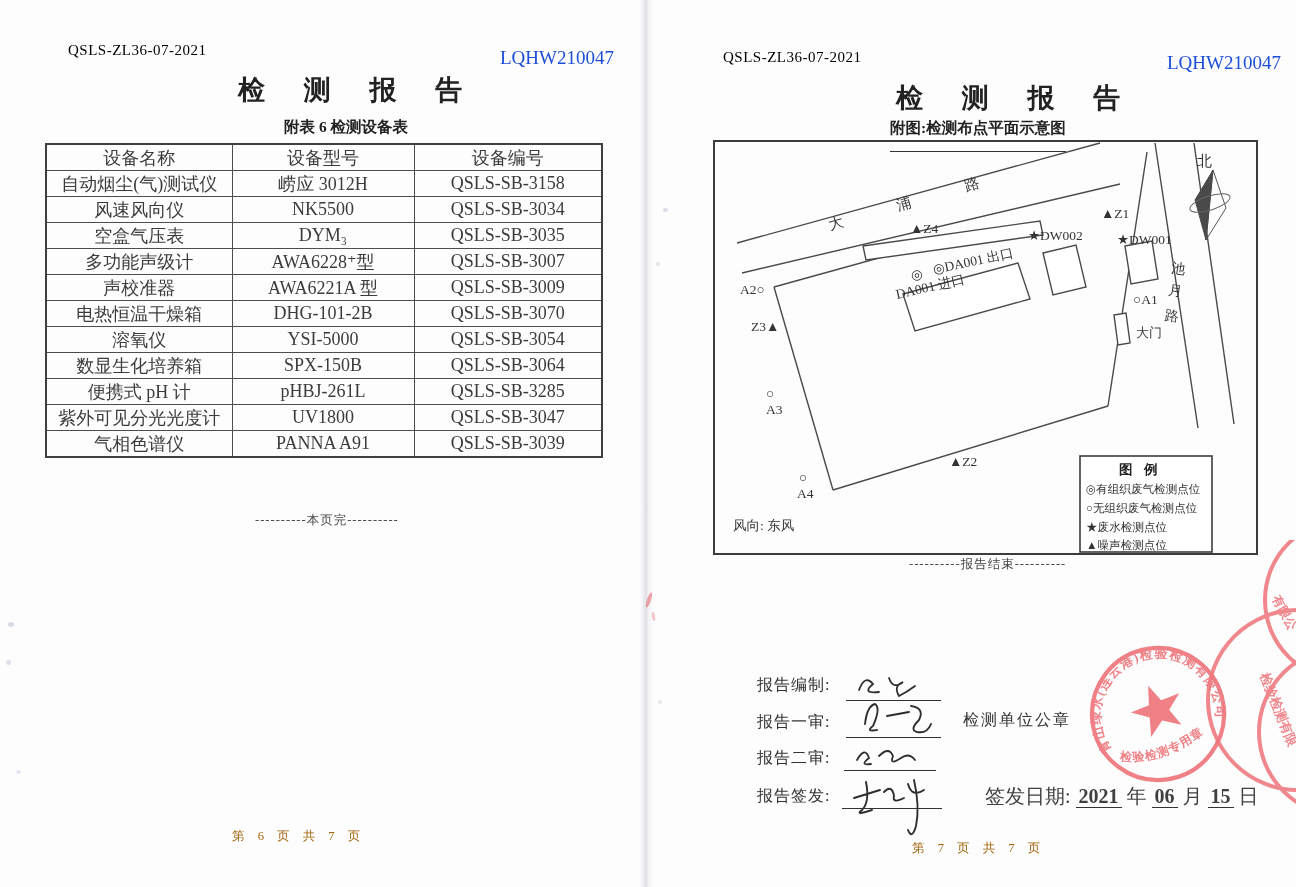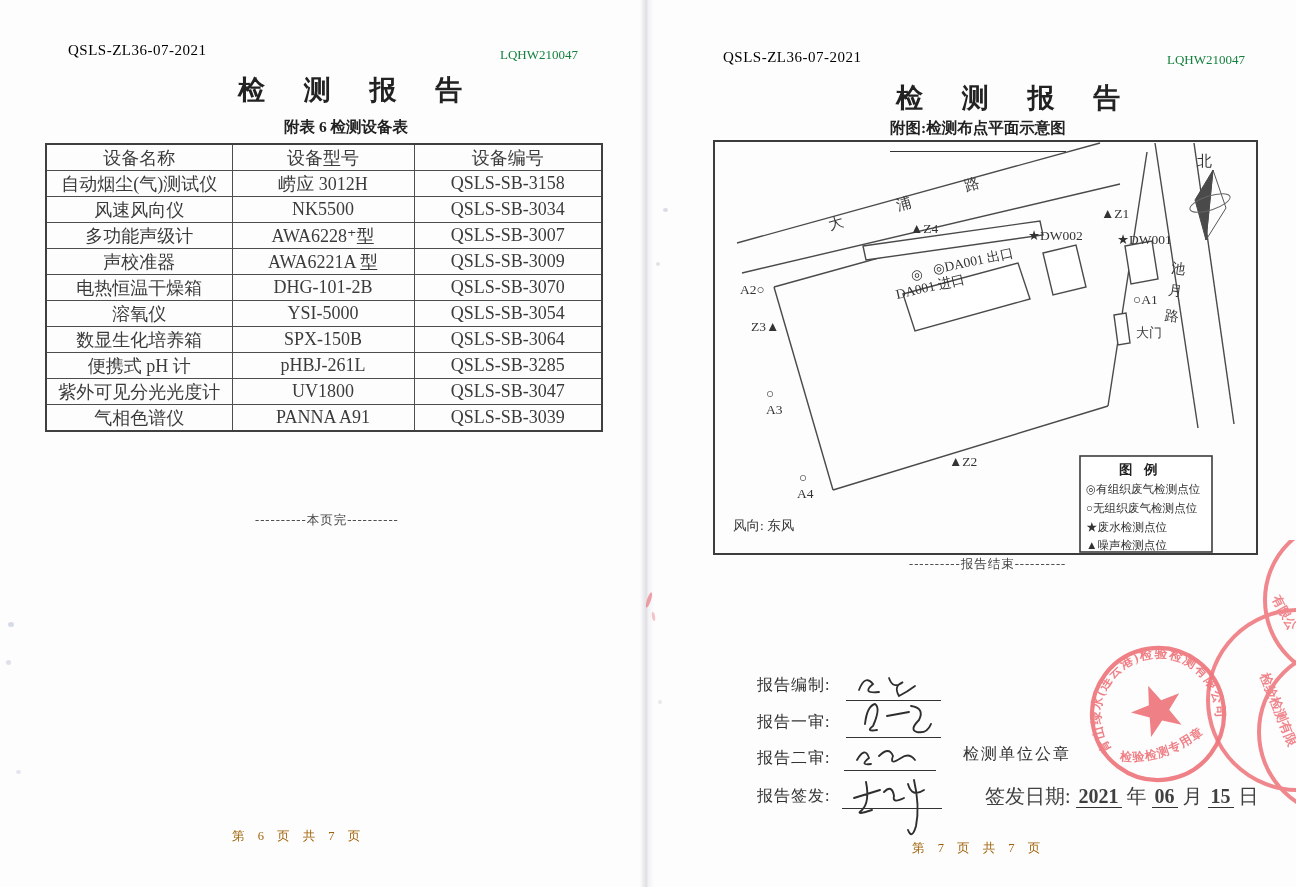--- a/index.html
+++ b/index.html
@@ -10,21 +10,21 @@
     color:#3a3a3a;
   }
   .page{position:absolute;top:0;height:887px;}
   #page-left{left:0;width:646px;}
   #page-right{left:646px;width:650px;}
   .seam{
     position:absolute;left:640px;top:0;width:14px;height:887px;
     background:linear-gradient(90deg,rgba(180,180,190,0) 0%,rgba(175,175,185,.38) 45%,rgba(210,210,218,.25) 60%,rgba(180,180,190,0) 100%);
   }
   .doc-code{position:absolute;font-size:15px;letter-spacing:.5px;color:#000000;}
-  .report-no{position:absolute;font-size:13px;color:#15803d;}
+  .report-no{position:absolute;font-size:19px;color:#1d4ed8;}
   .main-title{position:absolute;font-size:27px;font-weight:bold;letter-spacing:16px;color:#222;white-space:nowrap;}
   .sub-title{position:absolute;font-size:15.5px;font-weight:bold;color:#222;white-space:nowrap;}
   .underlined{border-bottom:1.5px solid #333;padding-bottom:12px;}
   
   #equip-table{
     position:absolute;left:45px;top:143px;width:556px;
     border-collapse:collapse;table-layout:fixed;
     font-size:18px;color:#3b3b3b;
   }
   #equip-table th,#equip-table td{
@@ -73,20 +73,25 @@
           <td>自动烟尘(气)测试仪</td>
           <td>崂应 3012H</td>
           <td>QSLS-SB-3158</td>
         </tr>
         <tr>
           <td>风速风向仪</td>
           <td>NK5500</td>
           <td>QSLS-SB-3034</td>
         </tr>
         <tr>
+          <td>空盒气压表</td>
+          <td>DYM₃</td>
+          <td>QSLS-SB-3035</td>
+        </tr>
+        <tr>
           <td>多功能声级计</td>
           <td>AWA6228⁺型</td>
           <td>QSLS-SB-3007</td>
         </tr>
         <tr>
           <td>声校准器</td>
           <td>AWA6221A 型</td>
           <td>QSLS-SB-3009</td>
         </tr>
         <tr>
@@ -228,21 +233,21 @@
   <div class="sig-line" style="left:198px;top:770px;width:92px;"></div>
 
   <div class="sig-row" style="left:111px;top:786px;">
     <span class="sig-label">报告签发:</span>
   </div>
   <svg style="position:absolute;left:198px;top:770px;" width="100" height="80">
     <path d="M10,28 l26,-8 M22,12 q4,20 -4,28 q-8,6 10,0 M40,22 q8,-8 10,4 q-2,8 10,2 M64,14 q4,14 16,6 M70,10 q6,26 2,46 q-4,14 -8,4" stroke="#2e2e2e" stroke-width="1.9" fill="none" stroke-linecap="round"></path>
   </svg>
   <div class="sig-line" style="left:196px;top:808px;width:100px;"></div>
 
-  <div class="stamp-caption" style="left:317px;top:744px;">检测单位公章</div>
+  <div class="stamp-caption" style="left:317px;top:710px;">检测单位公章</div>
 
   <div class="issue-date" style="left:339px;top:783px;">
     <span>签发日期:</span>
     <span class="num">2021</span>
     <span>年</span>
     <span class="num">06</span>
     <span>月</span>
     <span class="num">15</span>
     <span>日</span>
   </div>

